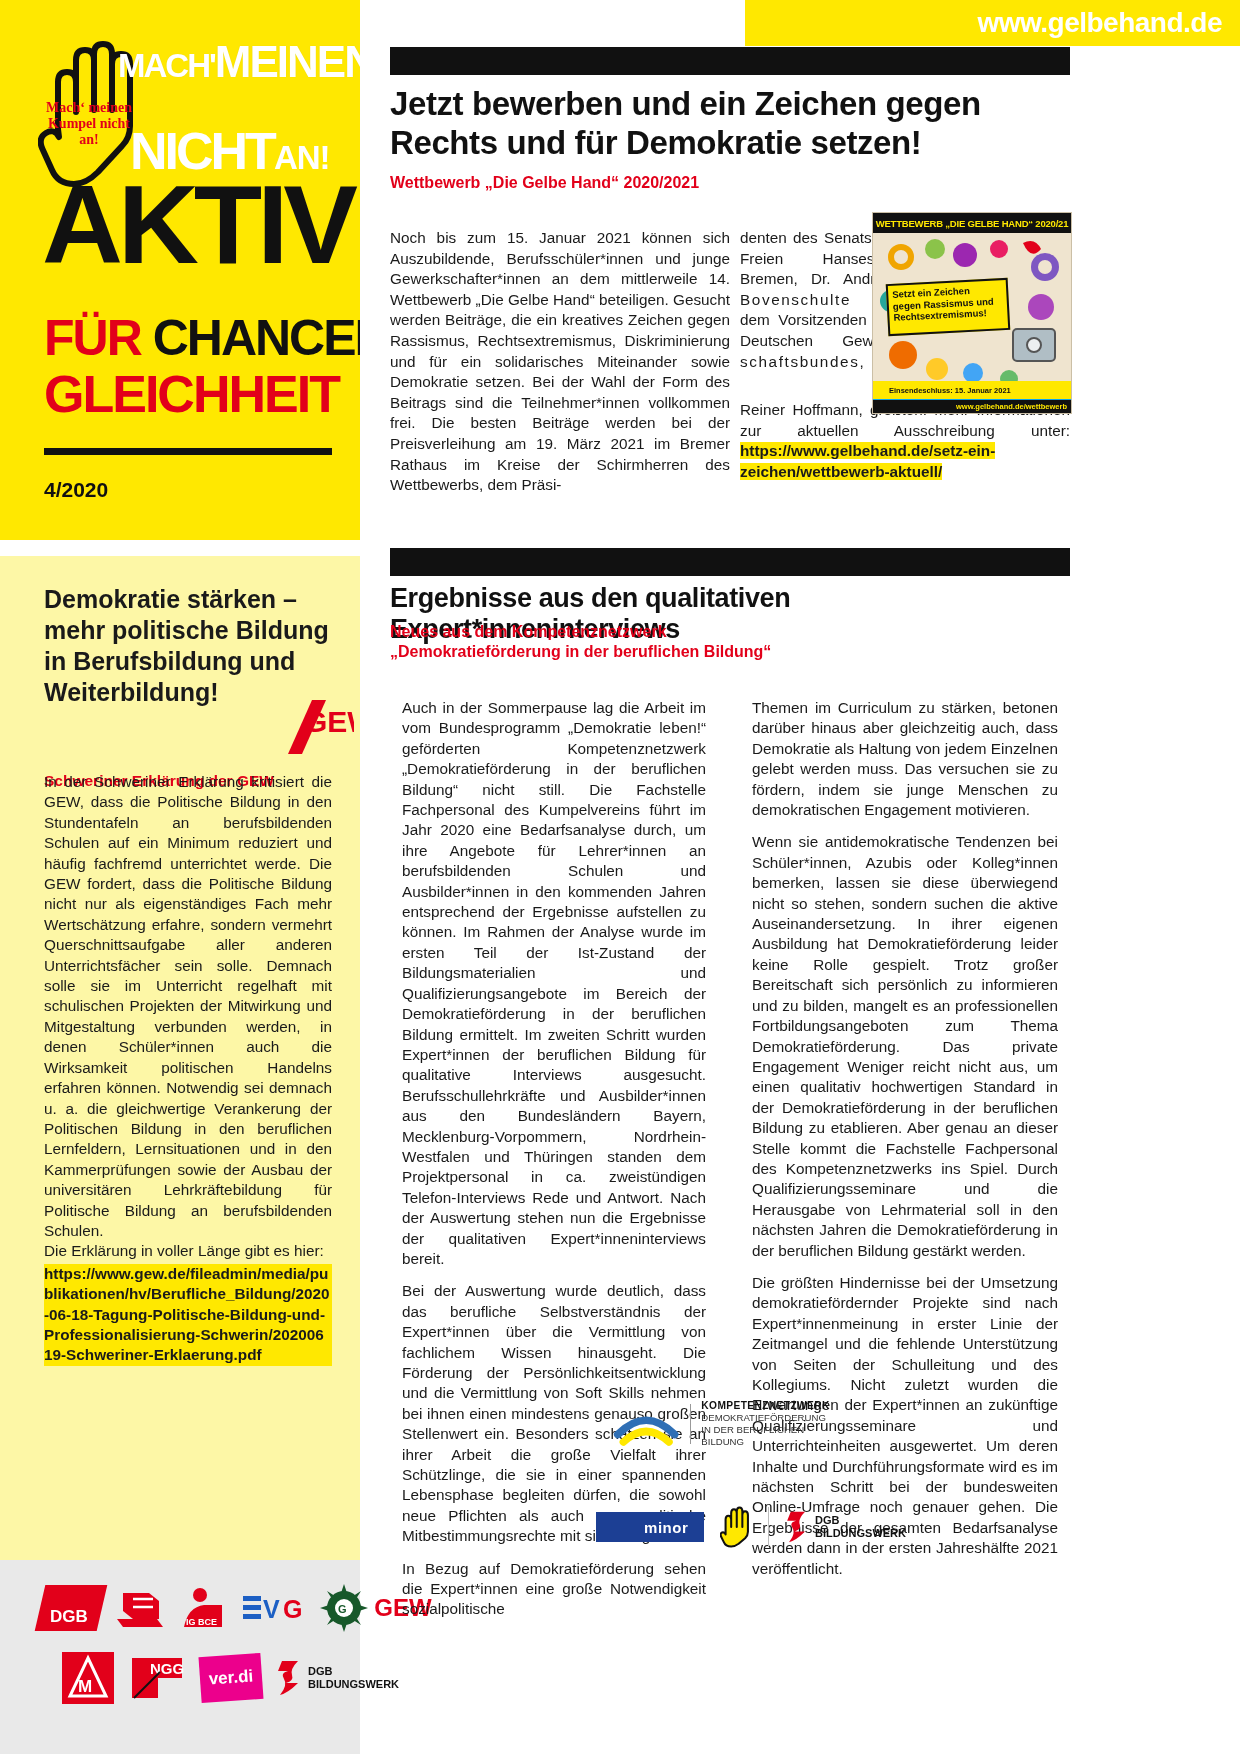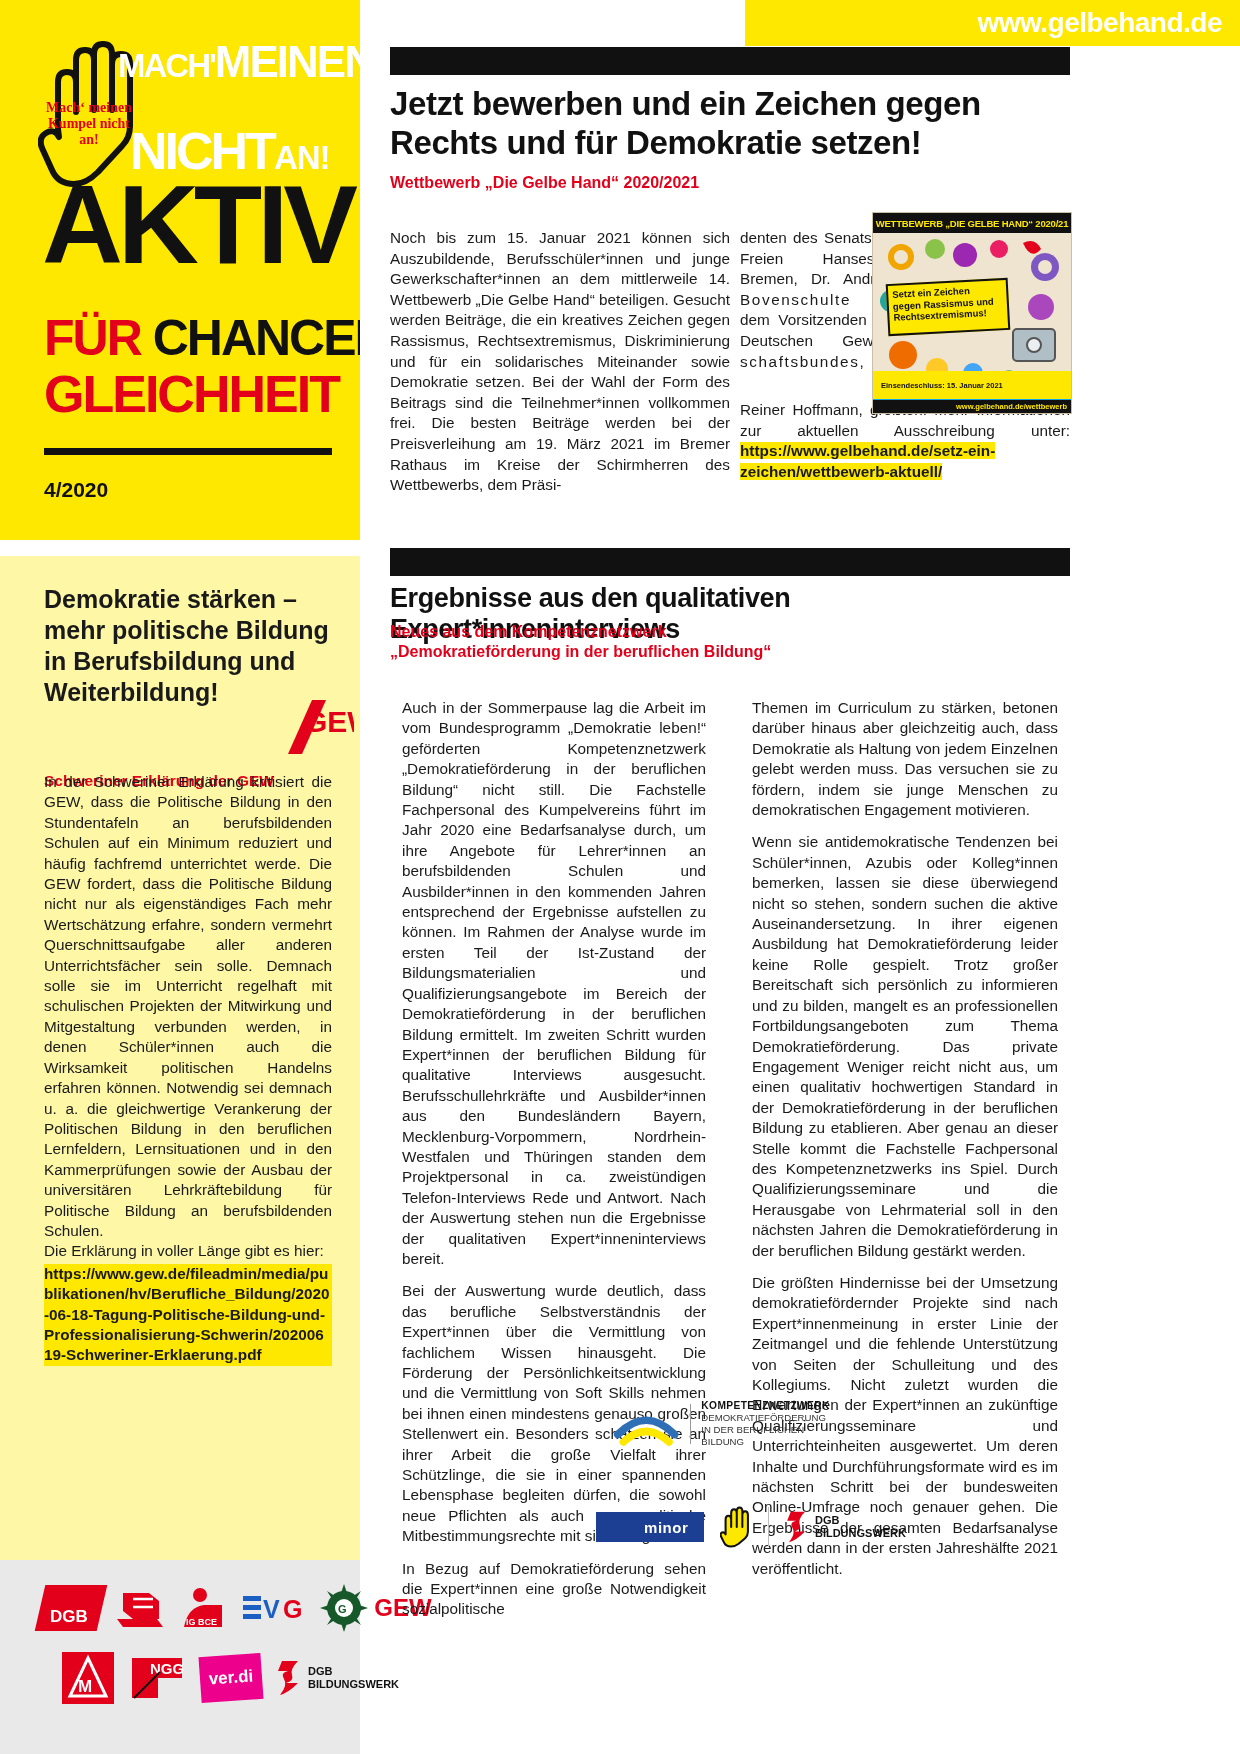--- a/index.html
+++ b/index.html
@@ -177,23 +177,23 @@
     align-items:center;justify-content:center;letter-spacing:-0.2px;
   }
   .poster-art{position:absolute;left:0;top:20px;width:100%;height:158px;}
   .poster-box{
     position:absolute;left:14px;top:68px;width:122px;height:52px;
     background:#ffe800;border:2px solid #111;transform:rotate(-3deg);
     padding:3px 4px;box-sizing:border-box;
   }
   .poster-box div{font-size:9.5px;font-weight:bold;color:#111;line-height:11.5px;}
   .poster-foot{
-    position:absolute;left:0;bottom:14px;width:100%;height:28px;background:#ffe800;
+    position:absolute;left:0;bottom:14px;width:100%;height:18px;background:#ffe800;
     font-size:7.5px;font-weight:bold;color:#111;display:flex;align-items:center;
-    padding-left:8px;box-sizing:border-box;
+    padding-left:16px;box-sizing:border-box;
   }
   .poster-foot2{
     position:absolute;left:0;bottom:0;width:100%;height:13px;background:#111;
     font-size:7.5px;font-weight:bold;color:#ffe800;display:flex;align-items:center;
     justify-content:flex-end;padding-right:4px;box-sizing:border-box;
   }
 
   .art2-title{
     position:absolute;left:390px;top:583px;width:680px;
     font-size:27px;font-weight:bold;color:#111111;letter-spacing:-0.4px;

